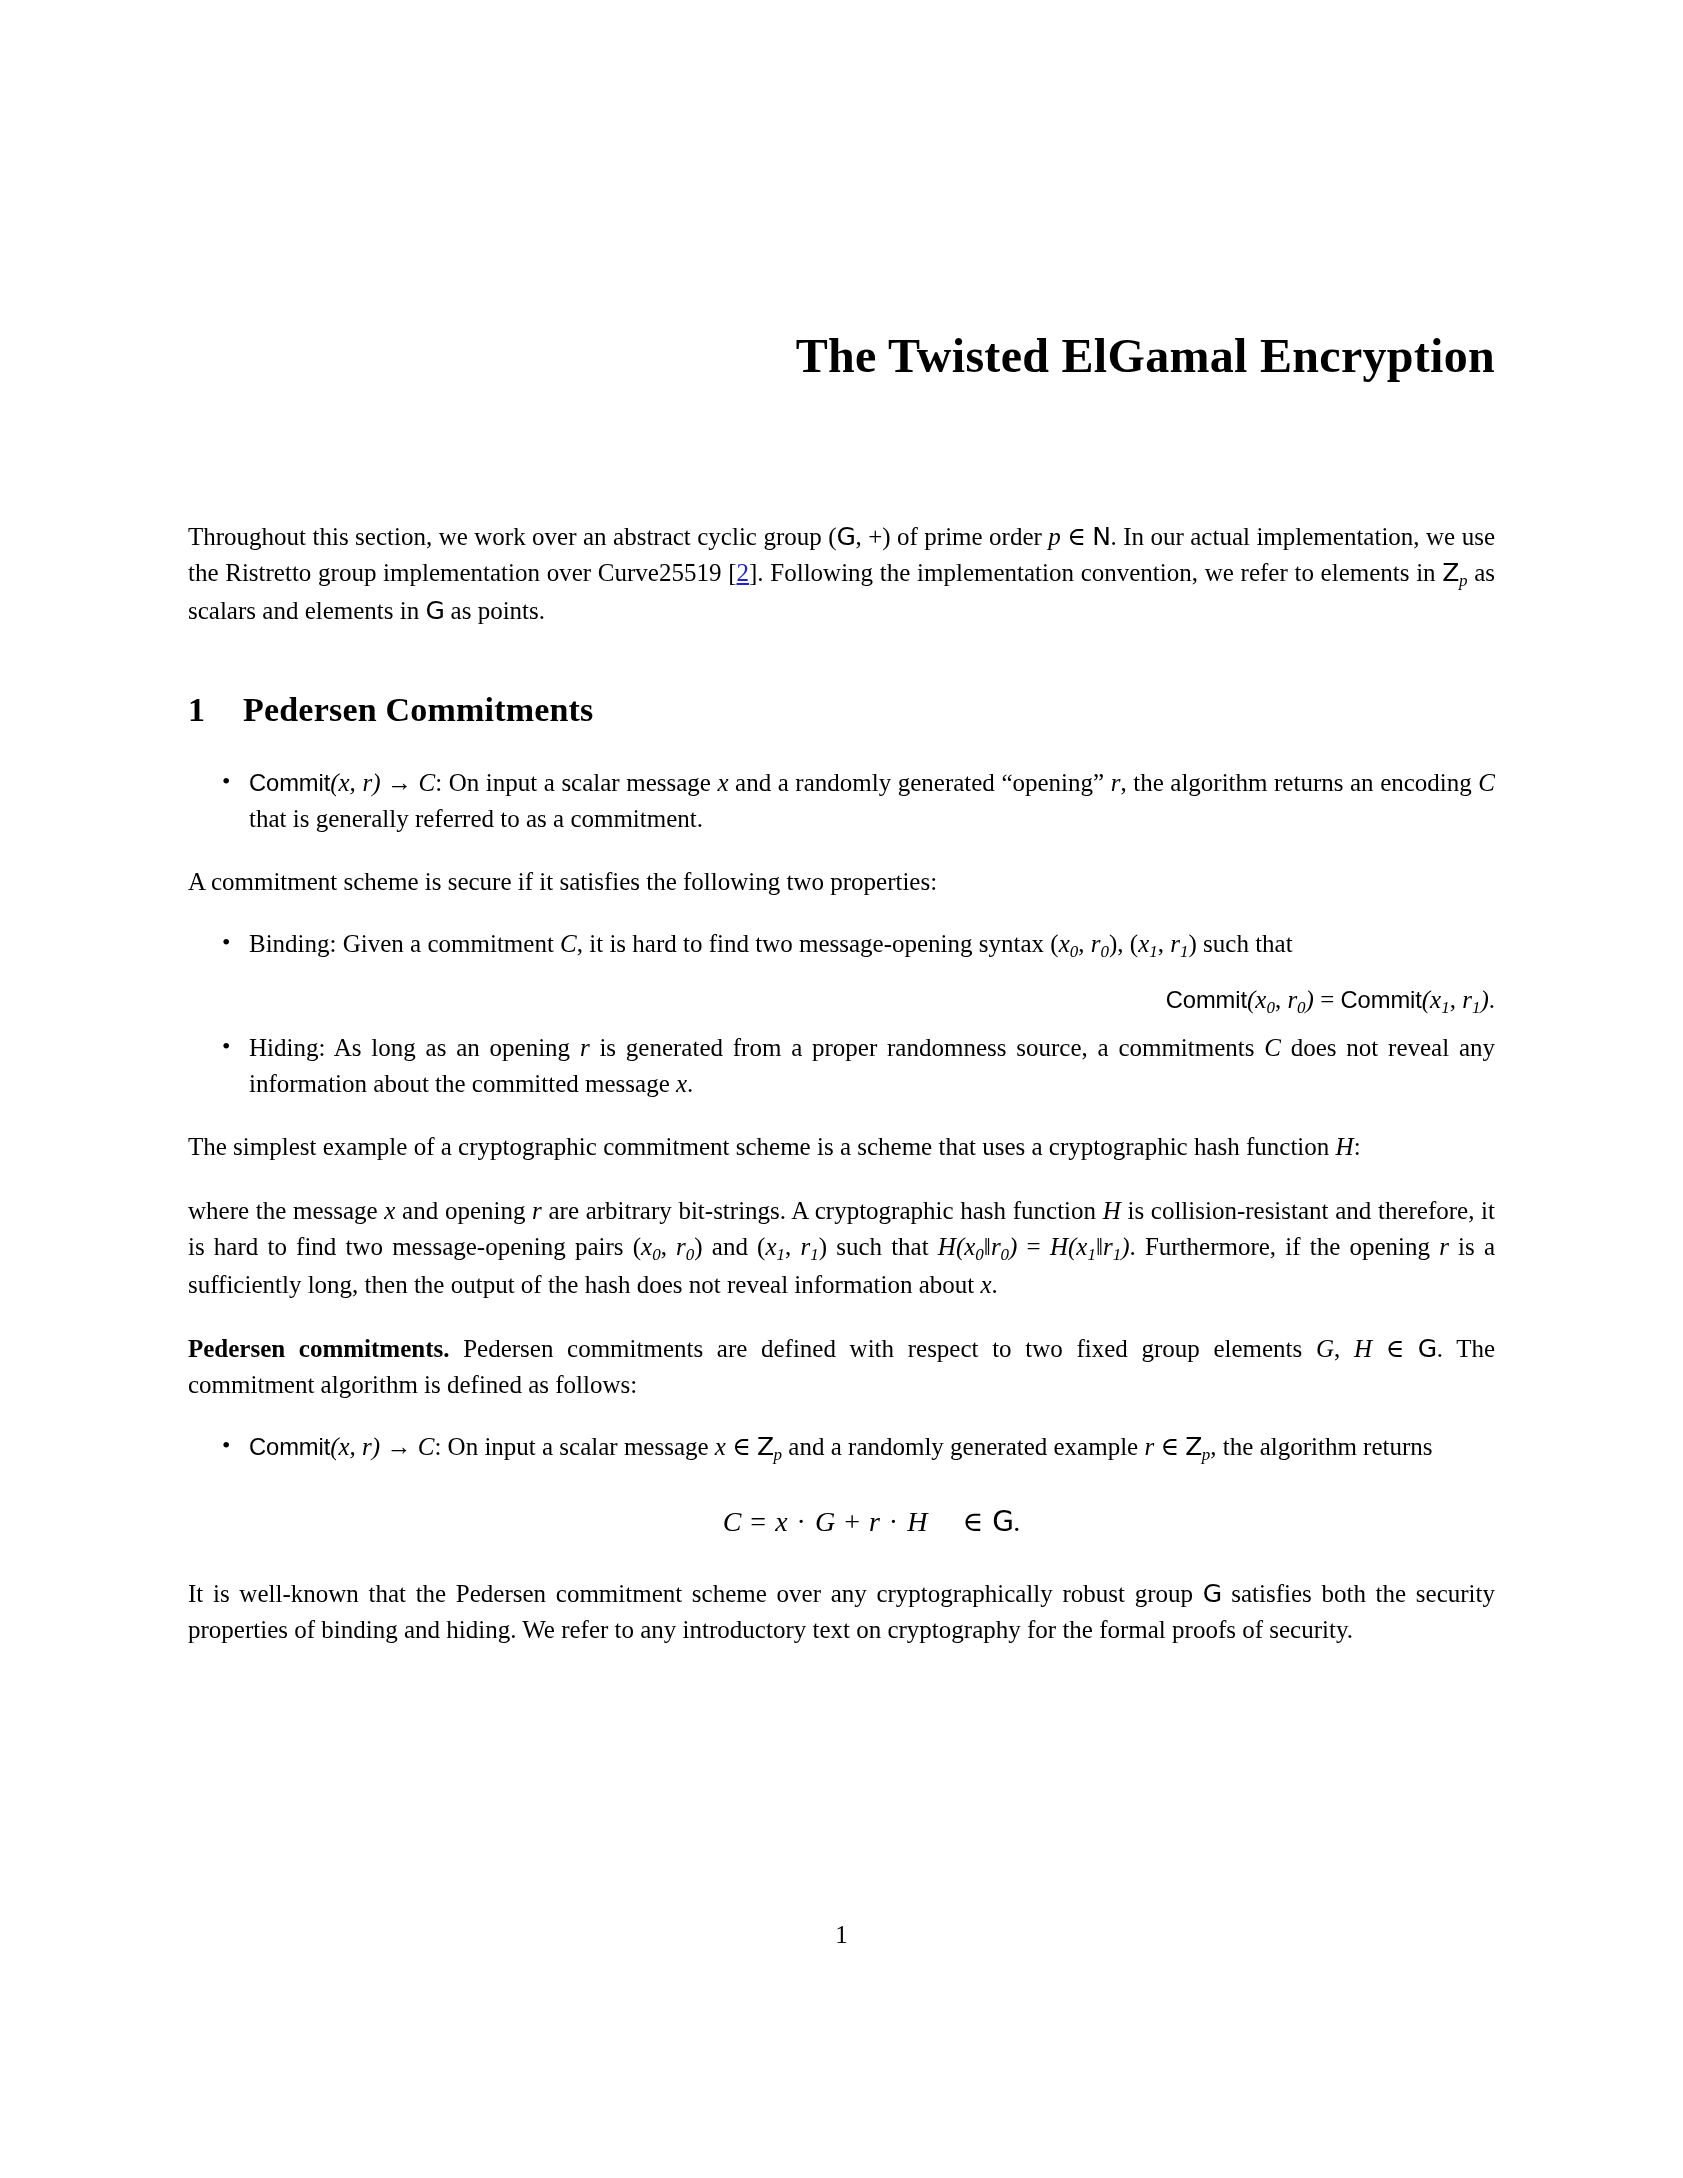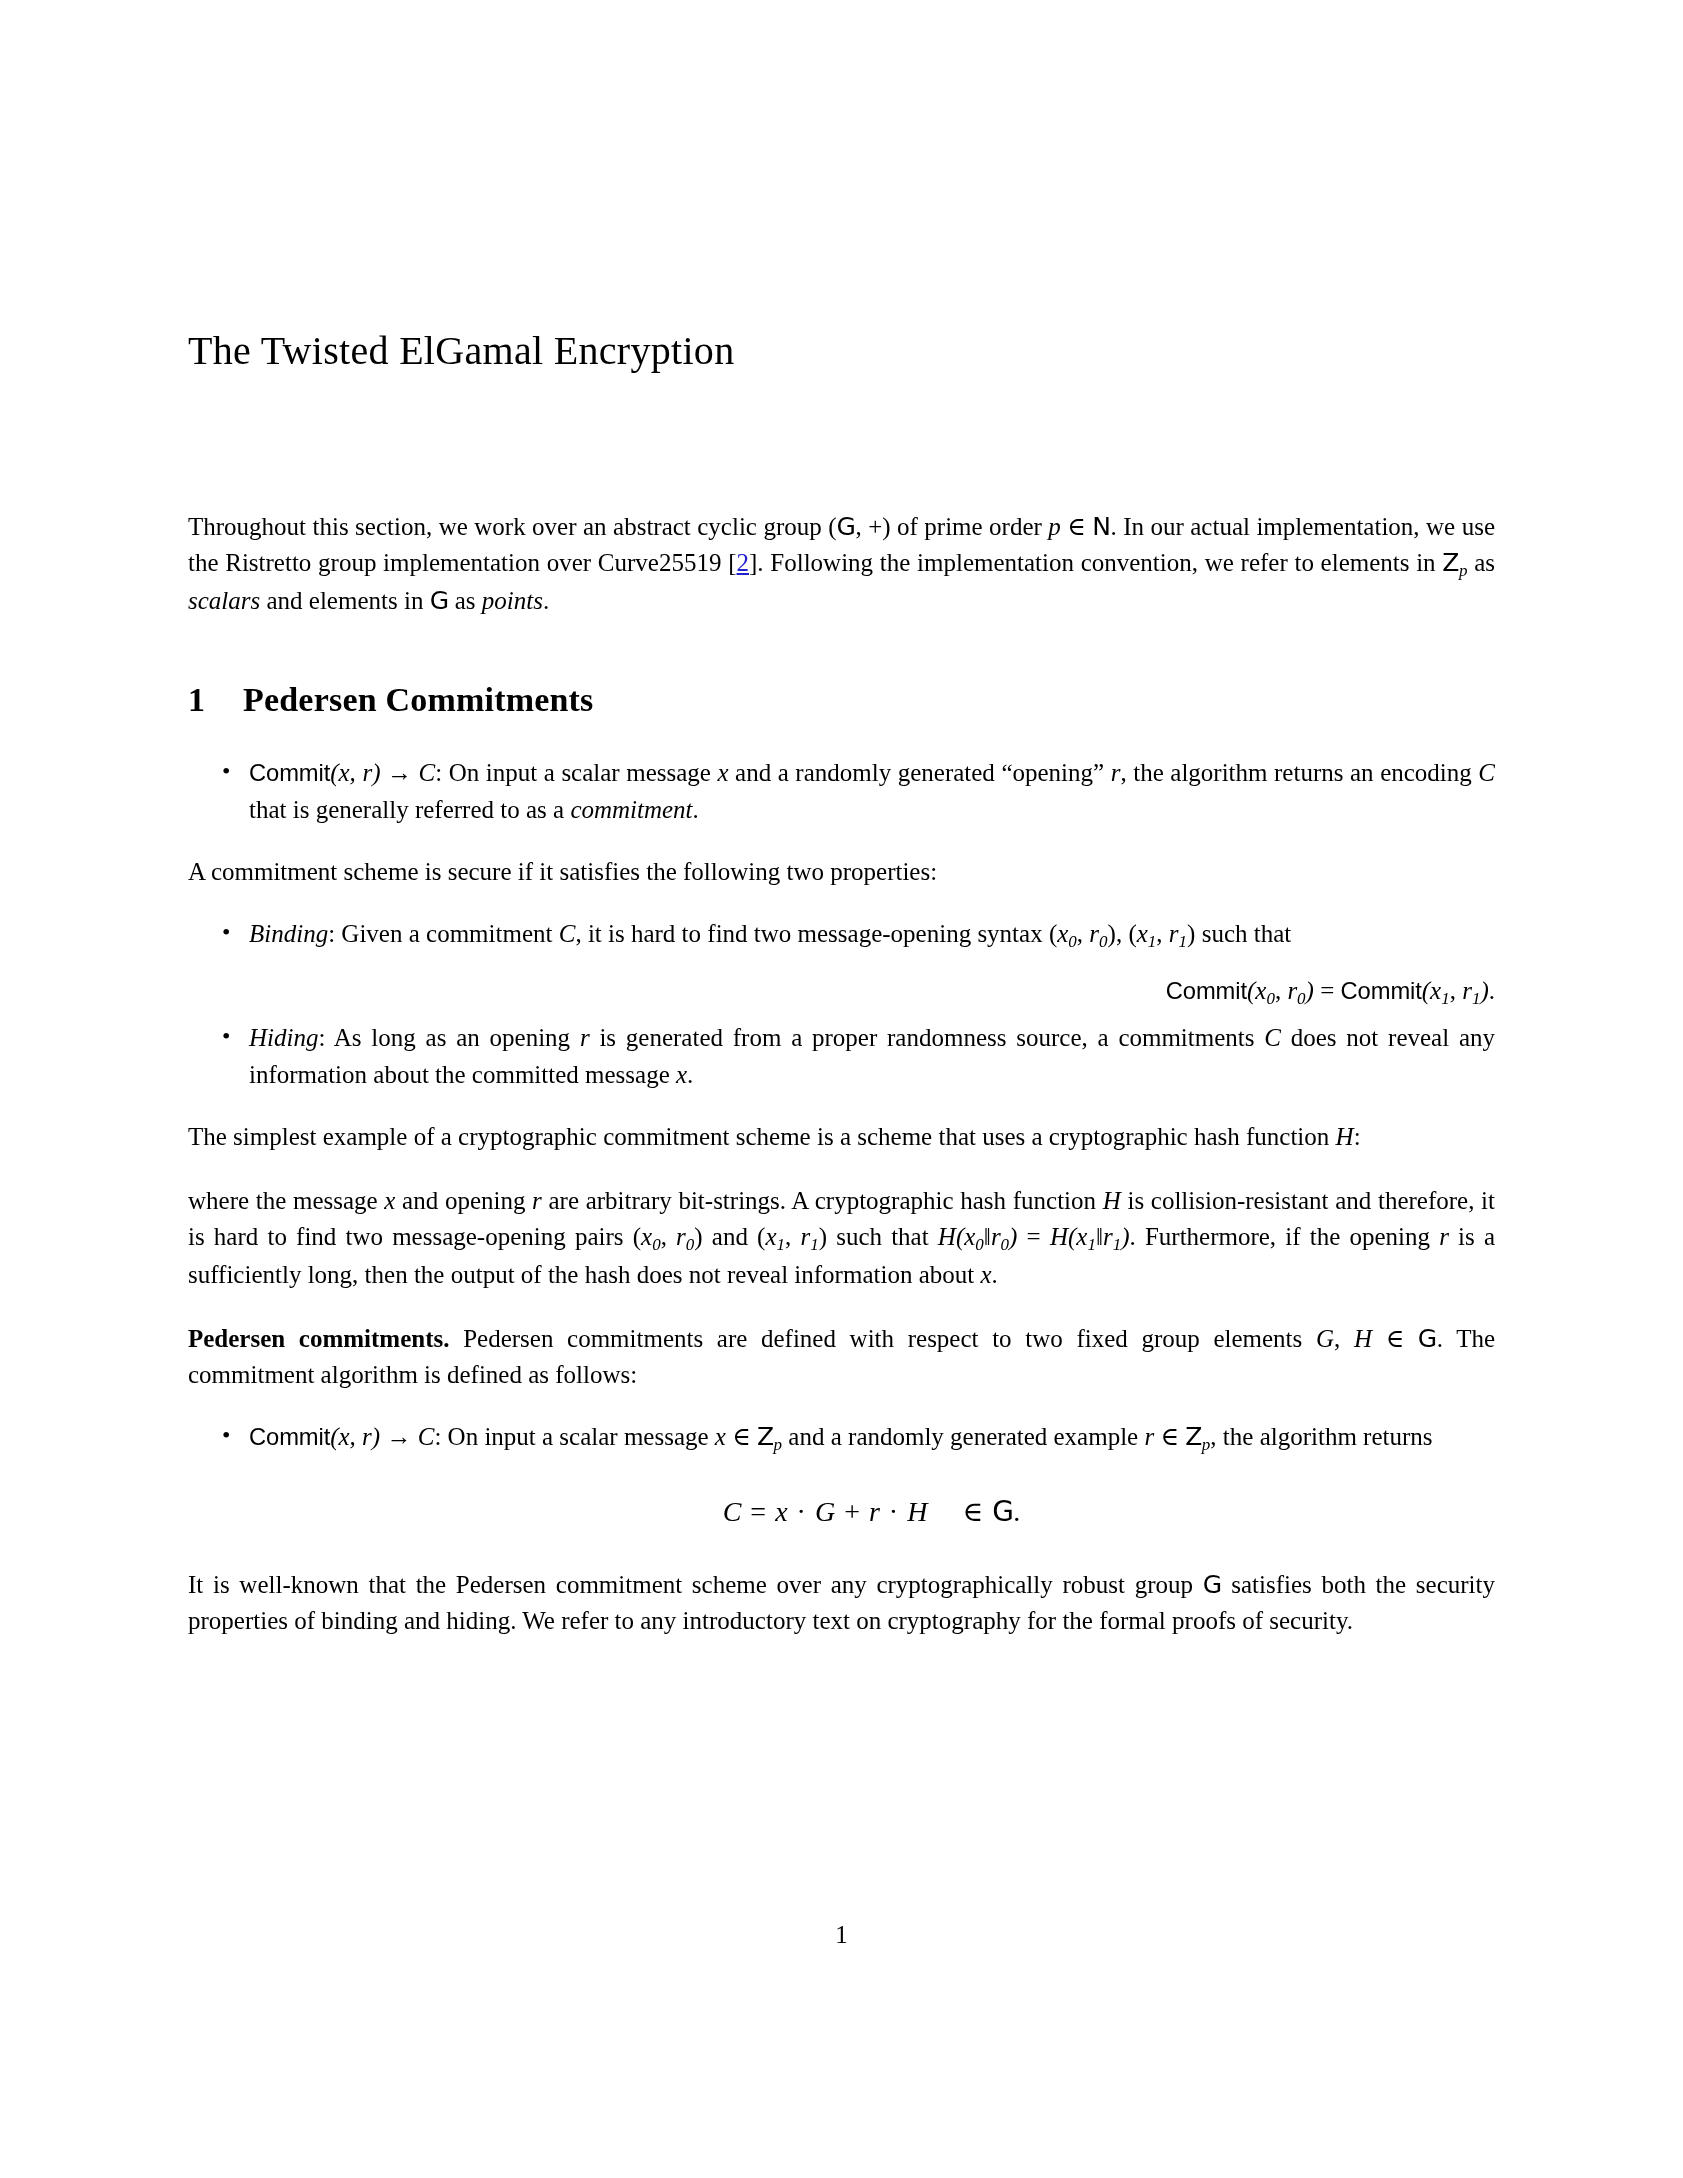--- a/index.html
+++ b/index.html
@@ -19,26 +19,26 @@
   }
   .content {
     position: absolute;
     left: 188px;
     top: 0;
     width: 1307px;
   }
 
   
   .doc-title {
-    text-align: left;
-    font-size: 40px;
+    text-align: right;
+    font-size: 48px;
     line-height: 1.2;
     margin-top: 327px;
     letter-spacing: 0.3px;
-    font-weight: normal;
+    font-weight: bold;
   }
 
   
   p.body {
     font-size: 25px;
     line-height: 1.44;
     text-align: justify;
     text-justify: inter-word;
     margin: 0;
     hyphens: none;
@@ -70,21 +70,21 @@
     font-style: normal;
     letter-spacing: -0.5px;
   }
   .sf {                       
     font-family: "Liberation Sans", "DejaVu Sans", sans-serif;
     font-style: normal;
     font-size: 0.95em;
     letter-spacing: -0.1px;
   }
   .bold { font-weight: bold; }
-  .ital { font-style: italic; }
+  .ital { }
   sub {
     font-size: 0.68em;
     vertical-align: -0.28em;
     font-style: italic;
   }
   .cite-link { color: #2020cc; }
 
   
   ul.bullets {
     list-style: none;

